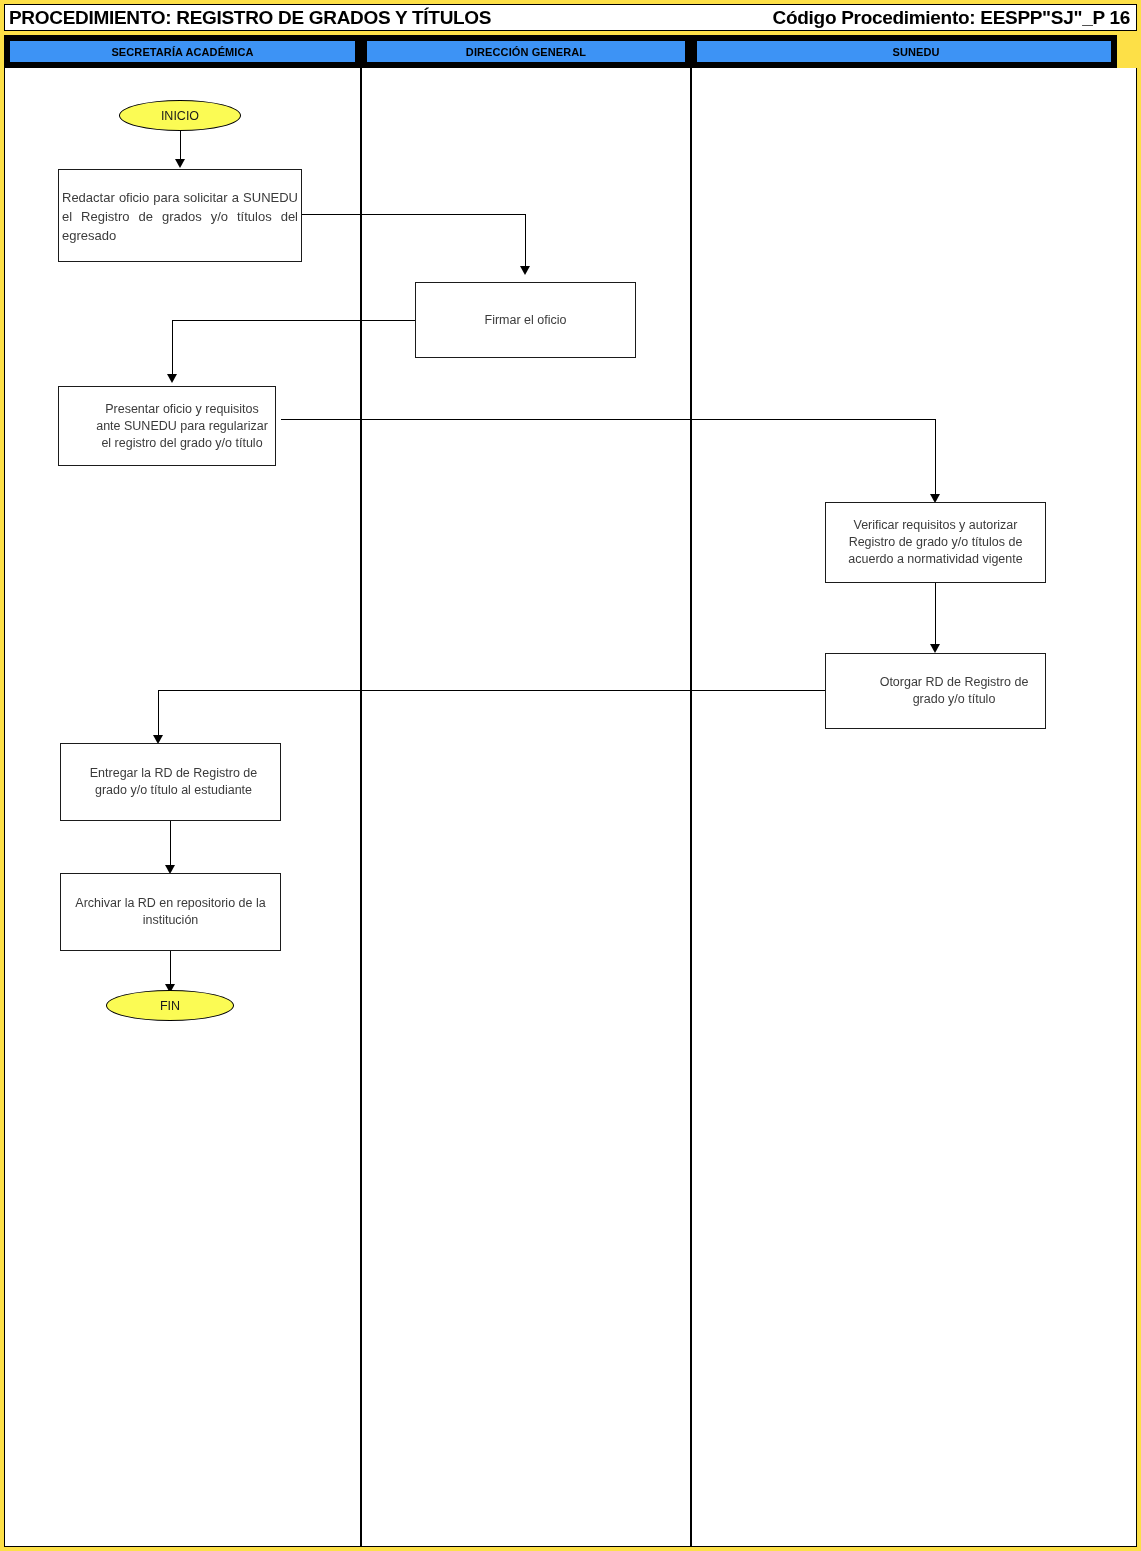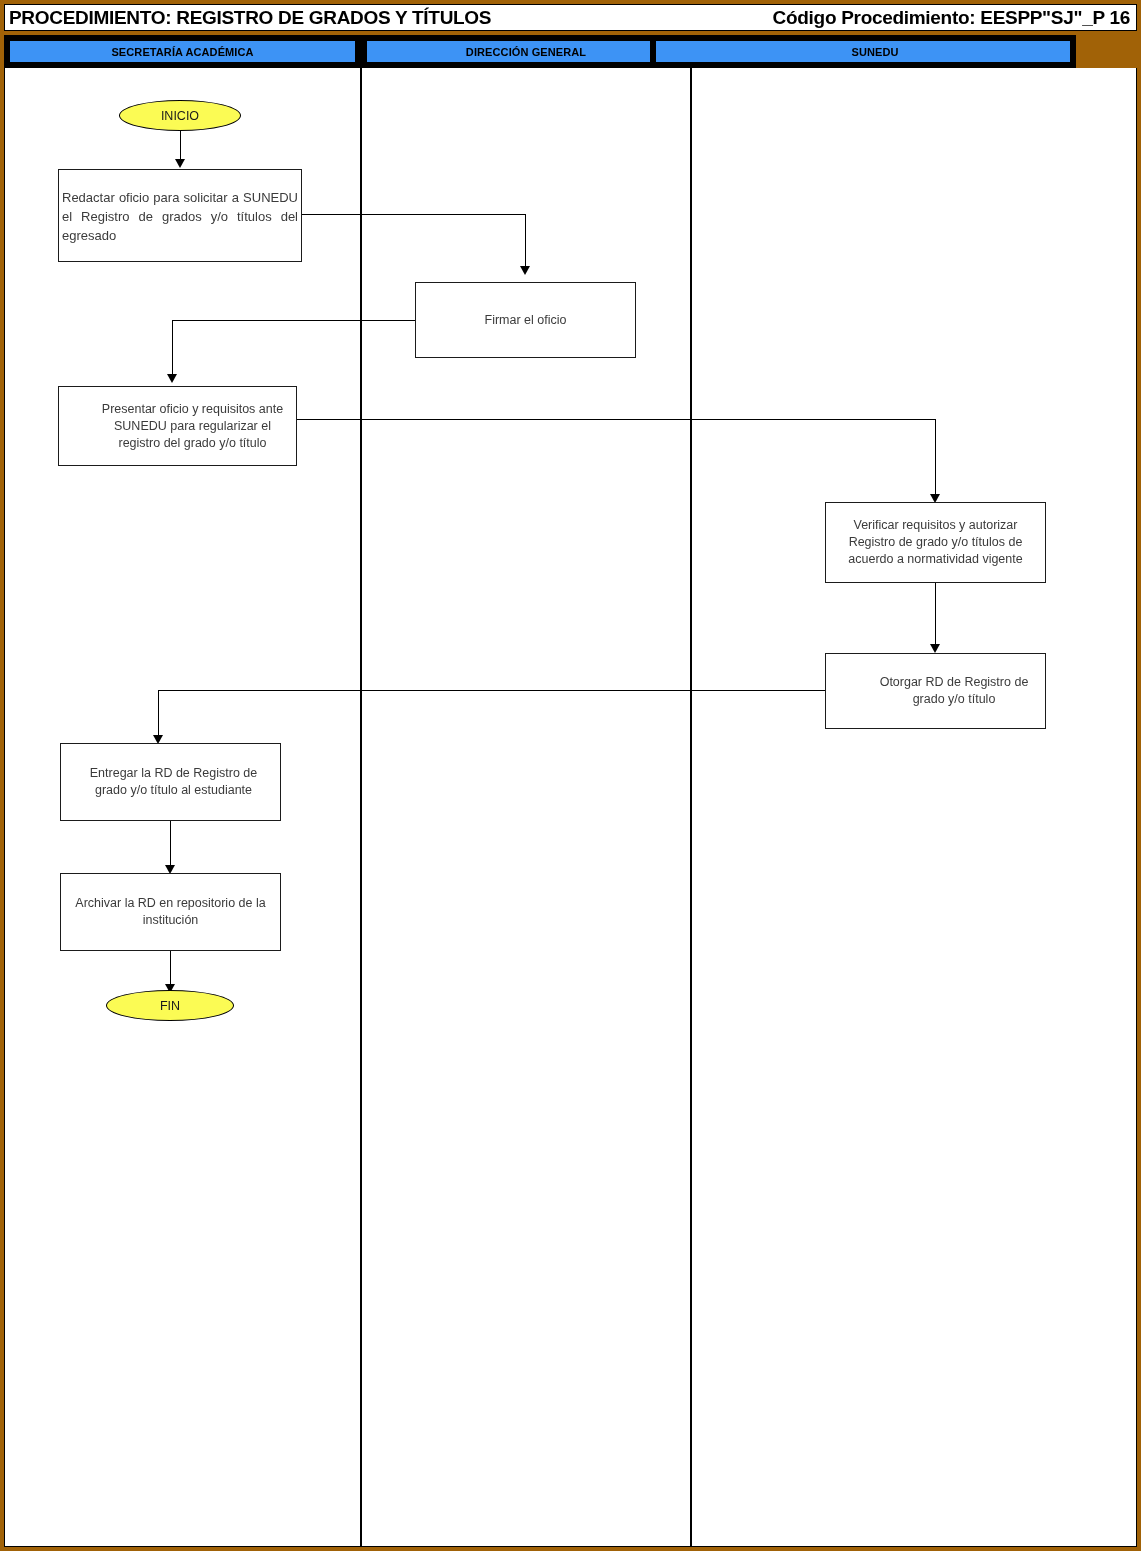--- a/index.html
+++ b/index.html
@@ -8,21 +8,21 @@
     padding: 0;
     background: #ffffff;
   }
   body {
     font-family: "Liberation Sans", sans-serif;
   }
   #page {
     position: relative;
     width: 1141px;
     height: 1551px;
-    background: #a16207;
+    background: #fde047;
     overflow: hidden;
   }
 
   
   .title-bar {
     position: absolute;
     left: 4px;
     top: 4px;
     width: 1133px;
     height: 27px;
@@ -62,21 +62,21 @@
     display: flex;
     align-items: center;
     justify-content: center;
     font-size: 11px;
     font-weight: bold;
     color: #000000;
     letter-spacing: 0.1px;
   }
   .lane-head.l1 { left: 4px;   width: 357px; }
   .lane-head.l2 { left: 361px; width: 330px; }
-  .lane-head.l3 { left: 650px; width: 426px; padding-left: 24px; }
+  .lane-head.l3 { left: 691px; width: 426px; padding-left: 24px; }
 
   
   .lane-body {
     position: absolute;
     top: 68px;
     height: 1479px;
     border: 1px solid #000000;
     border-top: none;
     box-sizing: border-box;
     background: #ffffff;
@@ -206,21 +206,21 @@
   </div>
 
   <div class="node justified" style="left:58px; top:169px; width:244px; height:93px;">
     <span class="inner">Redactar oficio para solicitar a SUNEDU el Registro de grados y/o títulos del egresado</span>
   </div>
 
   <div class="node" style="left:415px; top:282px; width:221px; height:76px;">
     <span>Firmar el oficio</span>
   </div>
 
-  <div class="node" style="left:58px; top:386px; width:239px; height:80px;padding-left:36px;">
+  <div class="node" style="left:58px; top:386px; width:218px; height:80px;padding-left:36px;">
     <span>Presentar oficio y requisitos ante SUNEDU para regularizar el registro del grado y/o título</span>
   </div>
 
   <div class="node" style="left:825px; top:502px; width:221px; height:81px;">
     <span>Verificar requisitos y autorizar Registro de grado y/o títulos de acuerdo a normatividad vigente</span>
   </div>
 
   <div class="node" style="left:825px; top:653px; width:221px; height:76px;padding-left:43px;">
     <span>Otorgar RD de Registro de grado y/o título</span>
   </div>

